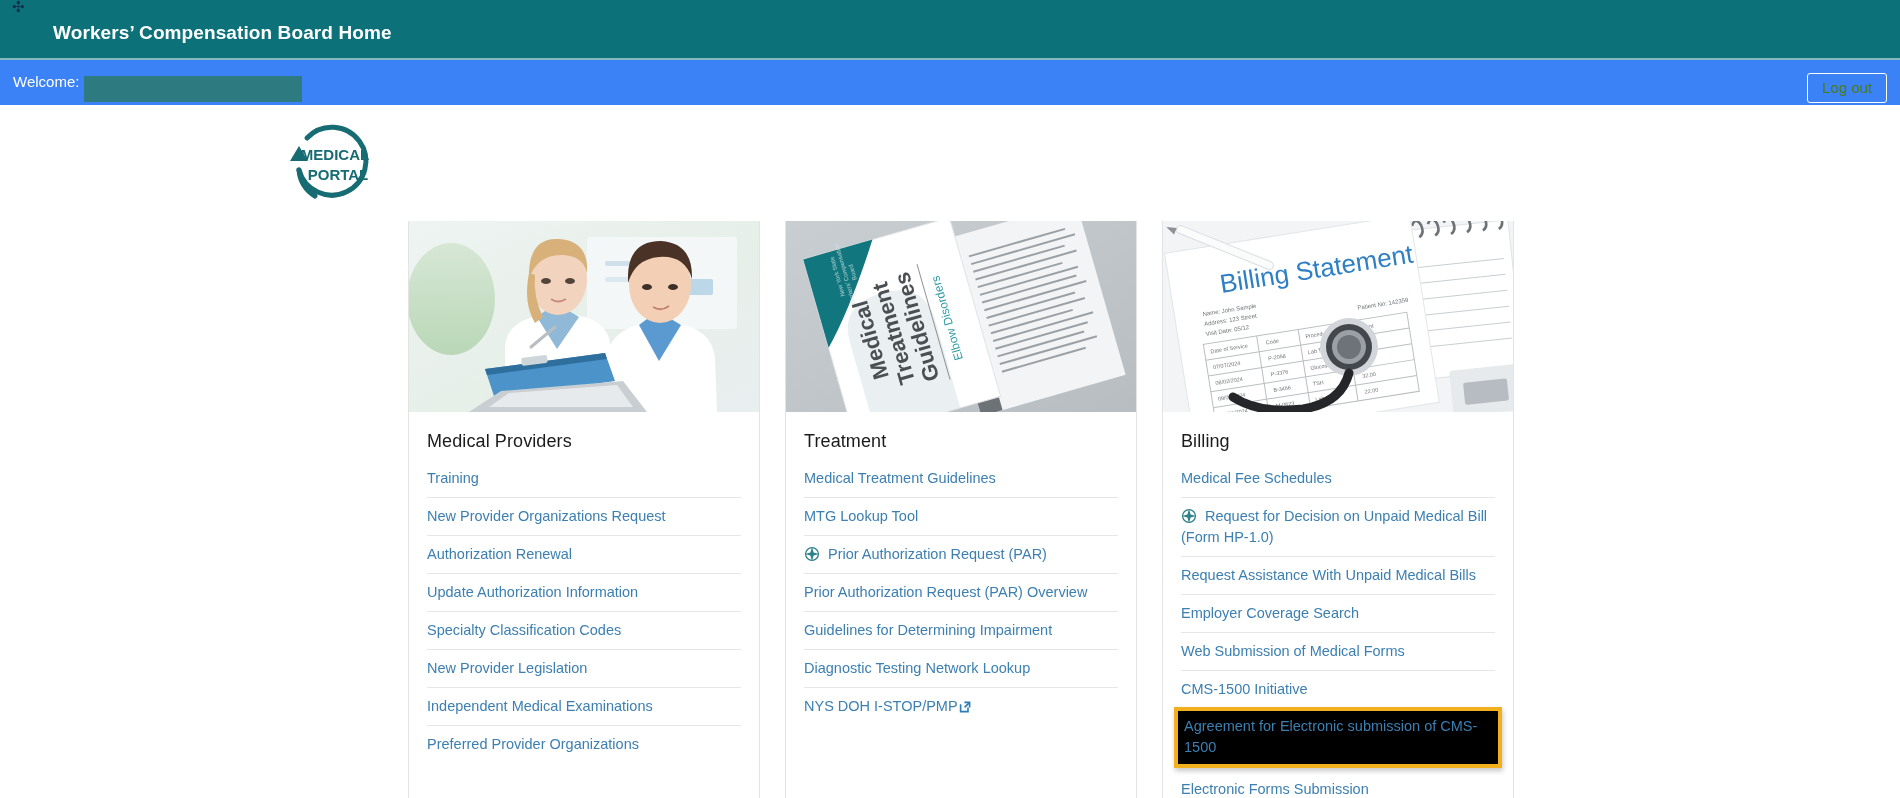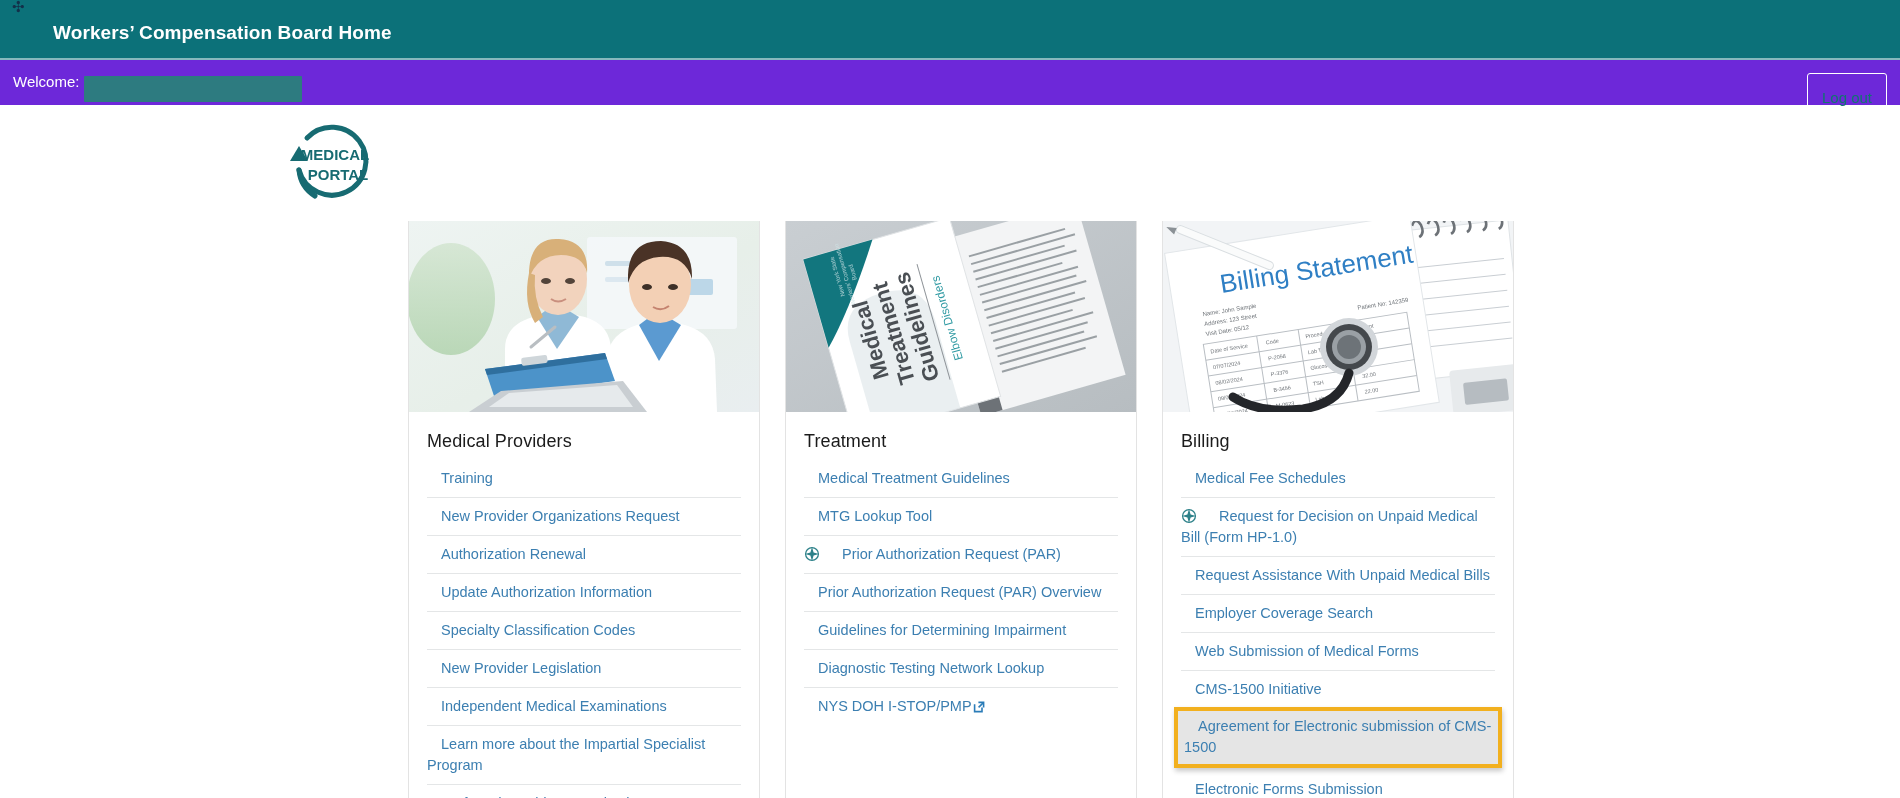--- a/index.html
+++ b/index.html
@@ -41,44 +41,44 @@
     left: 0; top: 58px;
     width: 1900px; height: 2px;
     background: #86b9bd;
   }
 
   
   .welcomebar {
     position: absolute;
     left: 0; top: 60px;
     width: 1900px; height: 45px;
-    background: #6d28d9;
+    background: #3b82f6;
   }
   .welcome-text {
     position: absolute;
     left: 13px; top: 13px;
     color: #ffffff;
     font-size: 15px;
     white-space: nowrap;
   }
   .redaction {
     position: absolute;
     left: 84px; top: 76px;
     width: 218px; height: 26px;
     background: #2d7b80;
     border-radius: 1px;
   }
   .logout-btn {
     position: absolute;
     right: 13px; top: 73px;
-    padding: 15px 14px 6px 14px;
+    padding: 5px 14px 6px 14px;
     border: 1px solid #ffffff;
     border-radius: 3px;
     background: transparent;
-    color: #0f766e;
+    color: #4d7c0f;
     font-size: 15px;
     font-family: "Liberation Sans", sans-serif;
     cursor: pointer;
     line-height: 1.15;
   }
 
   
   .logo {
     position: absolute;
     left: 275px; top: 112px;
@@ -126,21 +126,20 @@
     padding: 8px 0 8px 0;
     min-height: 16px;
   }
   .link-row:first-child { border-top: none; padding-top: 2px; }
   .link-row a {
     color: #3c7fb1;
     font-size: 14.5px;
     text-decoration: none;
     line-height: 1.45;
     display: inline;
-    margin-left: 14px;
   }
 
   
   .compass-icon {
     display: inline-block;
     vertical-align: -3px;
     width: 16px; height: 16px;
     margin-right: 8px;
   }
   .ext-icon {
@@ -149,21 +148,21 @@
     width: 12px; height: 12px;
     margin-left: 1px;
   }
 
   
   .link-row.highlighted {
     border: 4px solid #f2b01e;
     border-top: 4px solid #f2b01e;
     padding: 5px 6px 6px 6px;
     margin: -1px -7px 0 -7px;
-    background: #e5e5e5;
+    background: #000000;
     box-shadow: 1px 3px 5px rgba(0,0,0,.22);
     position: relative;
     z-index: 3;
   }
   .link-row.after-highlight { border-top: none; padding-top: 11px; }
 </style>
 </head>
 <body>
 
 <div class="titlebar">
@@ -240,21 +239,20 @@
     <div class="card-body">
       <div class="card-title">Medical Providers</div>
       <ul class="link-list">
         <li class="link-row"><a href="#">Training</a></li>
         <li class="link-row"><a href="#">New Provider Organizations Request</a></li>
         <li class="link-row"><a href="#">Authorization Renewal</a></li>
         <li class="link-row"><a href="#">Update Authorization Information</a></li>
         <li class="link-row"><a href="#">Specialty Classification Codes</a></li>
         <li class="link-row"><a href="#">New Provider Legislation</a></li>
         <li class="link-row"><a href="#">Independent Medical Examinations</a></li>
-        <li class="link-row"><a href="#">Learn more about the Impartial Specialist Program</a></li>
         <li class="link-row"><a href="#">Preferred Provider Organizations</a></li>
 
       </ul>
     </div>
   </div>
 
   <div class="card">
     <div class="card-img">
       <svg viewBox="0 0 350 191" xmlns="http://www.w3.org/2000/svg">
         <defs>

